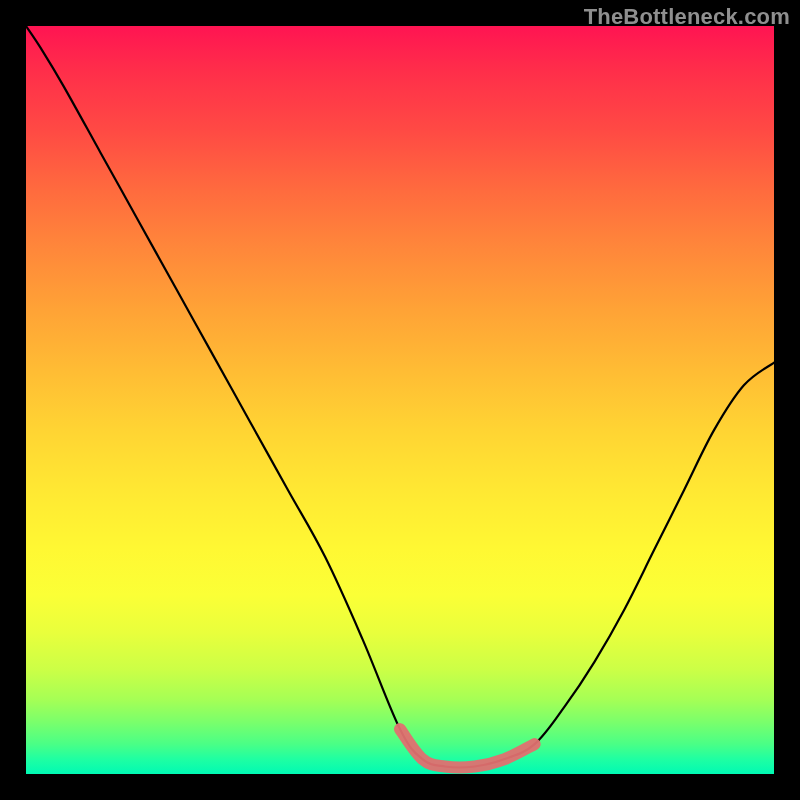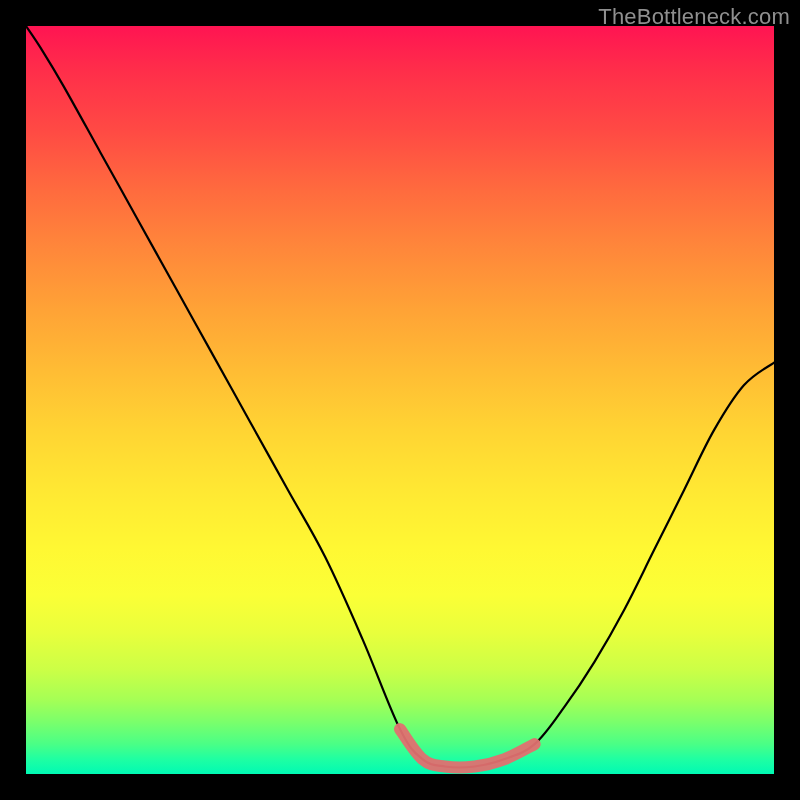--- a/index.html
+++ b/index.html
@@ -71,21 +71,21 @@
     stroke-linecap: round;
     stroke-linejoin: round;
     opacity: 0.95;
   }
   .watermark {
     position: absolute;
     top: 4px;
     right: 10px;
     color: #8f8f8f;
     font-size: 22px;
-    font-weight: 400;
+    font-weight: 700;
     letter-spacing: 0.2px;
     user-select: none;
   }
 </style>
 </head>
 <body>
 
 <div class="stage">
   <div class="plot">
     <div class="gradient-bg"></div>

